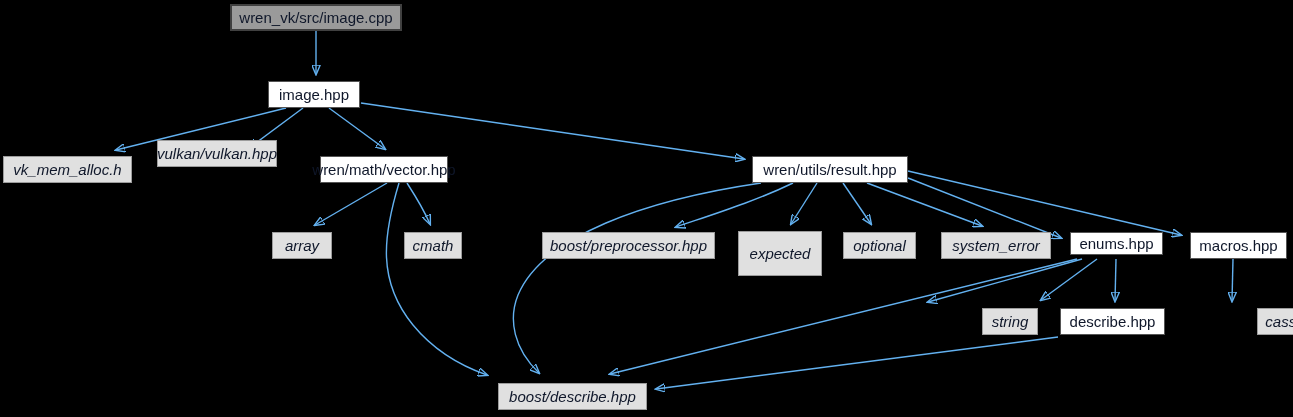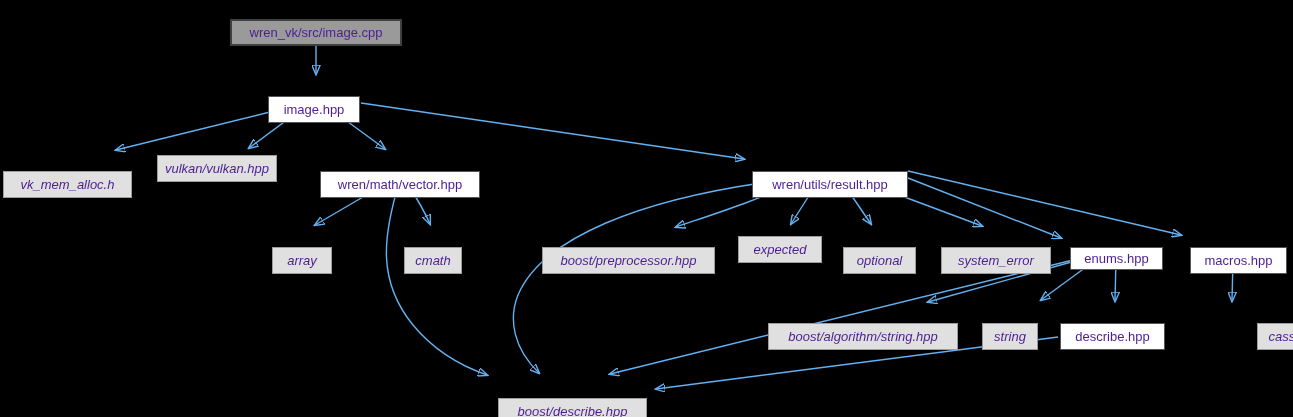--- a/index.html
+++ b/index.html
@@ -26,26 +26,25 @@
     fill: none;
     stroke: #63b1f0;
     stroke-width: 1.4;
   }
   .node {
     position: absolute;
     box-sizing: border-box;
     display: flex;
     align-items: center;
     justify-content: center;
-    font-size: 13px;
+    font-size: 15px;
     line-height: 1;
-    color: #4c1d95;
+    color: #0f172a;
     white-space: nowrap;
     cursor: pointer;
-    margin-top: 15px;
   }
   .node--default {
     background: #e0e0e0;
     border: 1px solid #9c9c9c;
     font-style: italic;
   }
   .node--highlighted {
     background: #ffffff;
     border: 1px solid #545454;
   }
@@ -89,41 +88,40 @@
   </svg>
 
   <div class="node node--root" style="left:230px;top:4px;width:172px;height:27px">wren_vk/src/image.cpp</div>
 
   <div class="node node--highlighted" style="left:268px;top:81px;width:92px;height:27px">image.hpp</div>
 
   <div class="node node--default" style="left:3px;top:156px;width:129px;height:27px">vk_mem_alloc.h</div>
 
   <div class="node node--default" style="left:157px;top:140px;width:120px;height:27px">vulkan/vulkan.hpp</div>
 
-  <div class="node node--highlighted" style="left:320px;top:156px;width:160px;height:27px">wren/math/vector.hpp</div>
+  <div class="node node--highlighted" style="left:320px;top:156px;width:128px;height:27px">wren/math/vector.hpp</div>
 
   <div class="node node--highlighted" style="left:752px;top:156px;width:156px;height:27px">wren/utils/result.hpp</div>
 
   <div class="node node--default" style="left:272px;top:232px;width:60px;height:27px">array</div>
 
   <div class="node node--default" style="left:404px;top:232px;width:58px;height:27px">cmath</div>
 
   <div class="node node--default" style="left:542px;top:232px;width:173px;height:27px">boost/preprocessor.hpp</div>
 
-  <div class="node node--default" style="left:738px;top:221px;width:84px;height:27px">expected</div>
+  <div class="node node--default" style="left:738px;top:231px;width:84px;height:45px">expected</div>
 
   <div class="node node--default" style="left:843px;top:232px;width:73px;height:27px">optional</div>
 
   <div class="node node--default" style="left:941px;top:232px;width:110px;height:27px">system_error</div>
 
   <div class="node node--highlighted" style="left:1070px;top:232px;width:93px;height:23px">enums.hpp</div>
 
   <div class="node node--highlighted" style="left:1190px;top:232px;width:97px;height:27px">macros.hpp</div>
 
-  <div class="node node--default" style="left:768px;top:308px;width:190px;height:27px">boost/algorithm/string.hpp</div>
 
   <div class="node node--default" style="left:982px;top:308px;width:56px;height:27px">string</div>
 
   <div class="node node--highlighted" style="left:1060px;top:308px;width:105px;height:27px">describe.hpp</div>
 
   <div class="node node--default" style="left:1257px;top:308px;width:65px;height:27px">cassert</div>
 
   <div class="node node--default" style="left:498px;top:383px;width:149px;height:27px">boost/describe.hpp</div>
 
 </div>

